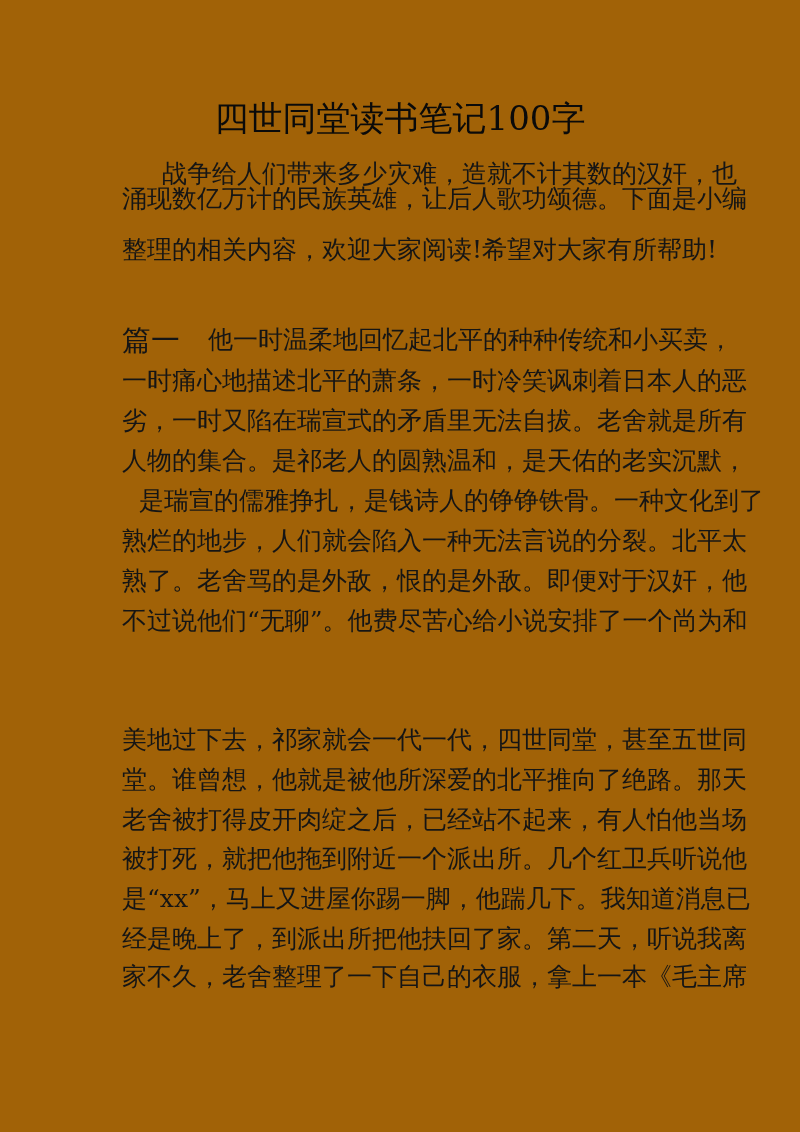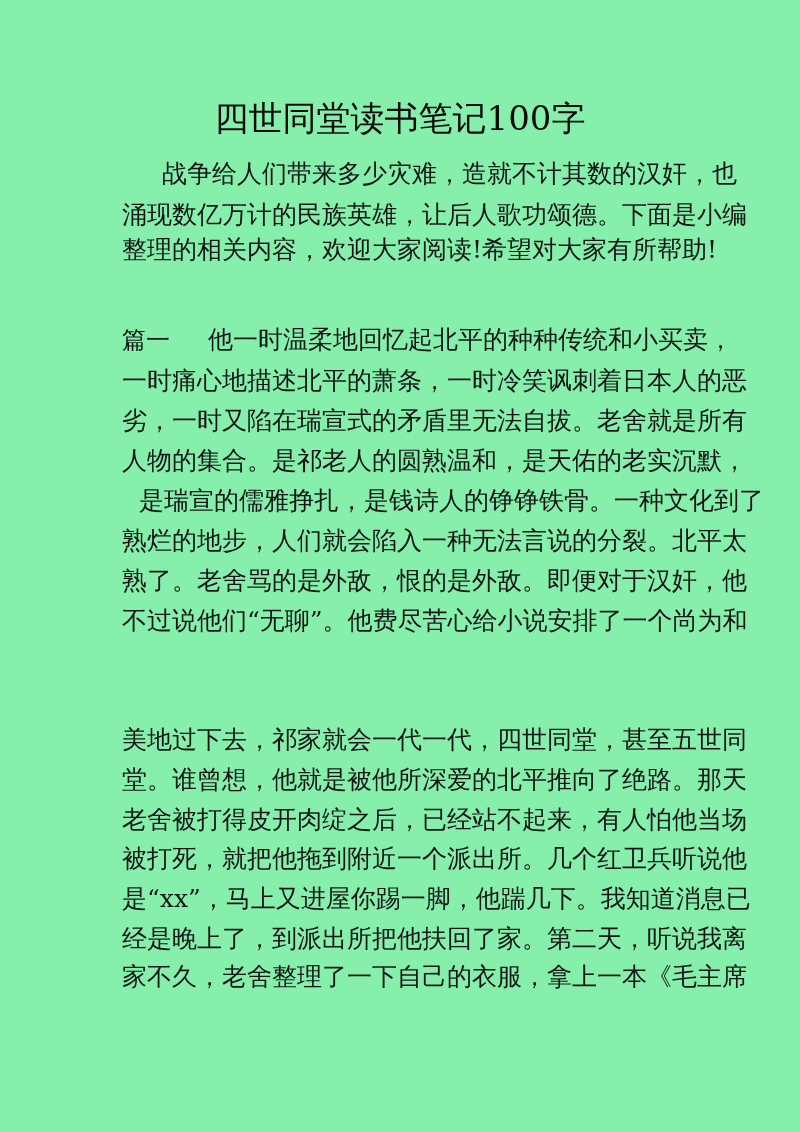--- a/index.html
+++ b/index.html
@@ -14,21 +14,21 @@
       overflow: hidden;
       font-family: "DejaVu Serif", "Liberation Serif", serif;
       color: #111111;
     }
     .page {
       position: absolute;
       left: 0;
       top: 0;
       width: 800px;
       height: 1132px;
-      background: #86efac;
+      background: #a16207;
     }
     .title {
       position: absolute;
       left: 0;
       width: 800px;
       top: 98px;
       text-align: center;
       font-size: 34px;
       line-height: 40px;
       letter-spacing: 0px;
@@ -47,40 +47,40 @@
       text-align-last: justify;
       color: #151515;
     }
     .line.indent {
       left: 162px;
       width: 496px;
     }
     .sec-label {
       position: absolute;
       left: 122px;
-      font-size: 24px;
+      font-size: 29px;
       height: 30px;
       line-height: 30px;
       white-space: nowrap;
       color: #151515;
     }
     .line.after-label {
       left: 208px;
       width: 450px;
     }
   </style>
 </head>
 <body>
 
 <div class="page">
 
   <div class="title">四世同堂读书笔记100字</div>
 
   <div class="line indent" style="top:159px;">战争给人们带来多少灾难，造就不计其数的汉奸，也</div>
-  <div class="line" style="top:200px;">涌现数亿万计的民族英雄，让后人歌功颂德。下面是小编</div>
+  <div class="line" style="top:184px;">涌现数亿万计的民族英雄，让后人歌功颂德。下面是小编</div>
   <div class="line" style="top:235px;">整理的相关内容，欢迎大家阅读!希望对大家有所帮助!</div>
 
   <div class="sec-label" style="top:325px;">篇一</div>
   <div class="line after-label" style="top:325px;">他一时温柔地回忆起北平的种种传统和小买卖，</div>
   <div class="line" style="top:366px;">一时痛心地描述北平的萧条，一时冷笑讽刺着日本人的恶</div>
   <div class="line" style="top:406px;">劣，一时又陷在瑞宣式的矛盾里无法自拔。老舍就是所有</div>
   <div class="line" style="top:446px;">人物的集合。是祁老人的圆熟温和，是天佑的老实沉默，</div>
   <div class="line" style="top:486px;margin-left:17px;">是瑞宣的儒雅挣扎，是钱诗人的铮铮铁骨。一种文化到了</div>
   <div class="line" style="top:526px;">熟烂的地步，人们就会陷入一种无法言说的分裂。北平太</div>
   <div class="line" style="top:566px;">熟了。老舍骂的是外敌，恨的是外敌。即便对于汉奸，他</div>

